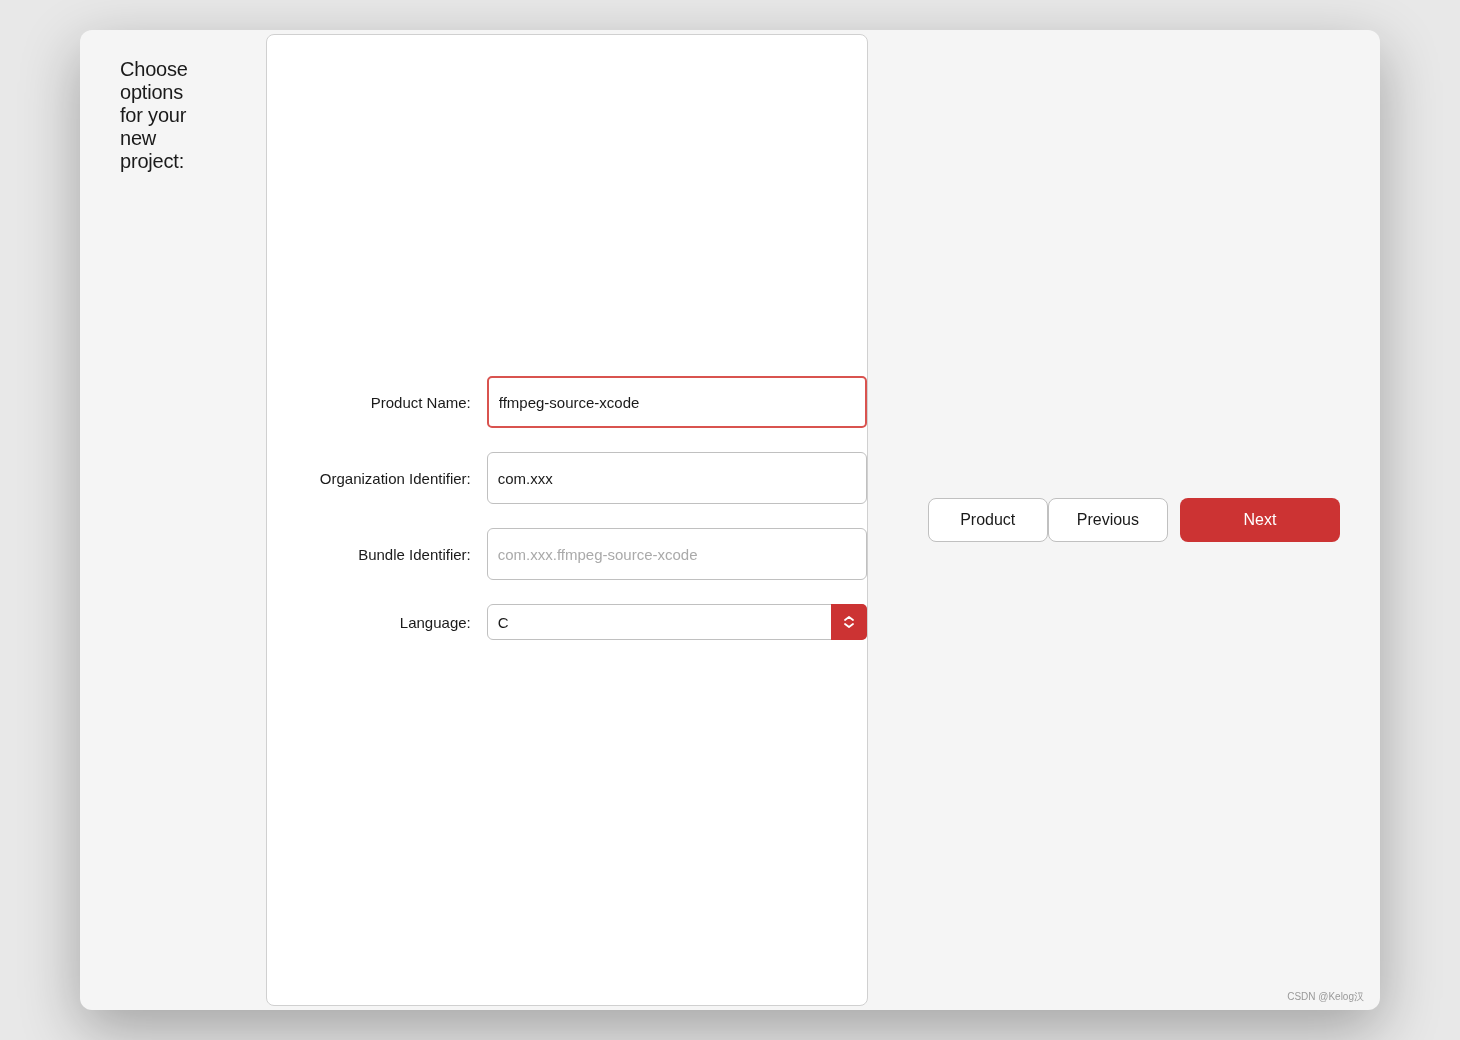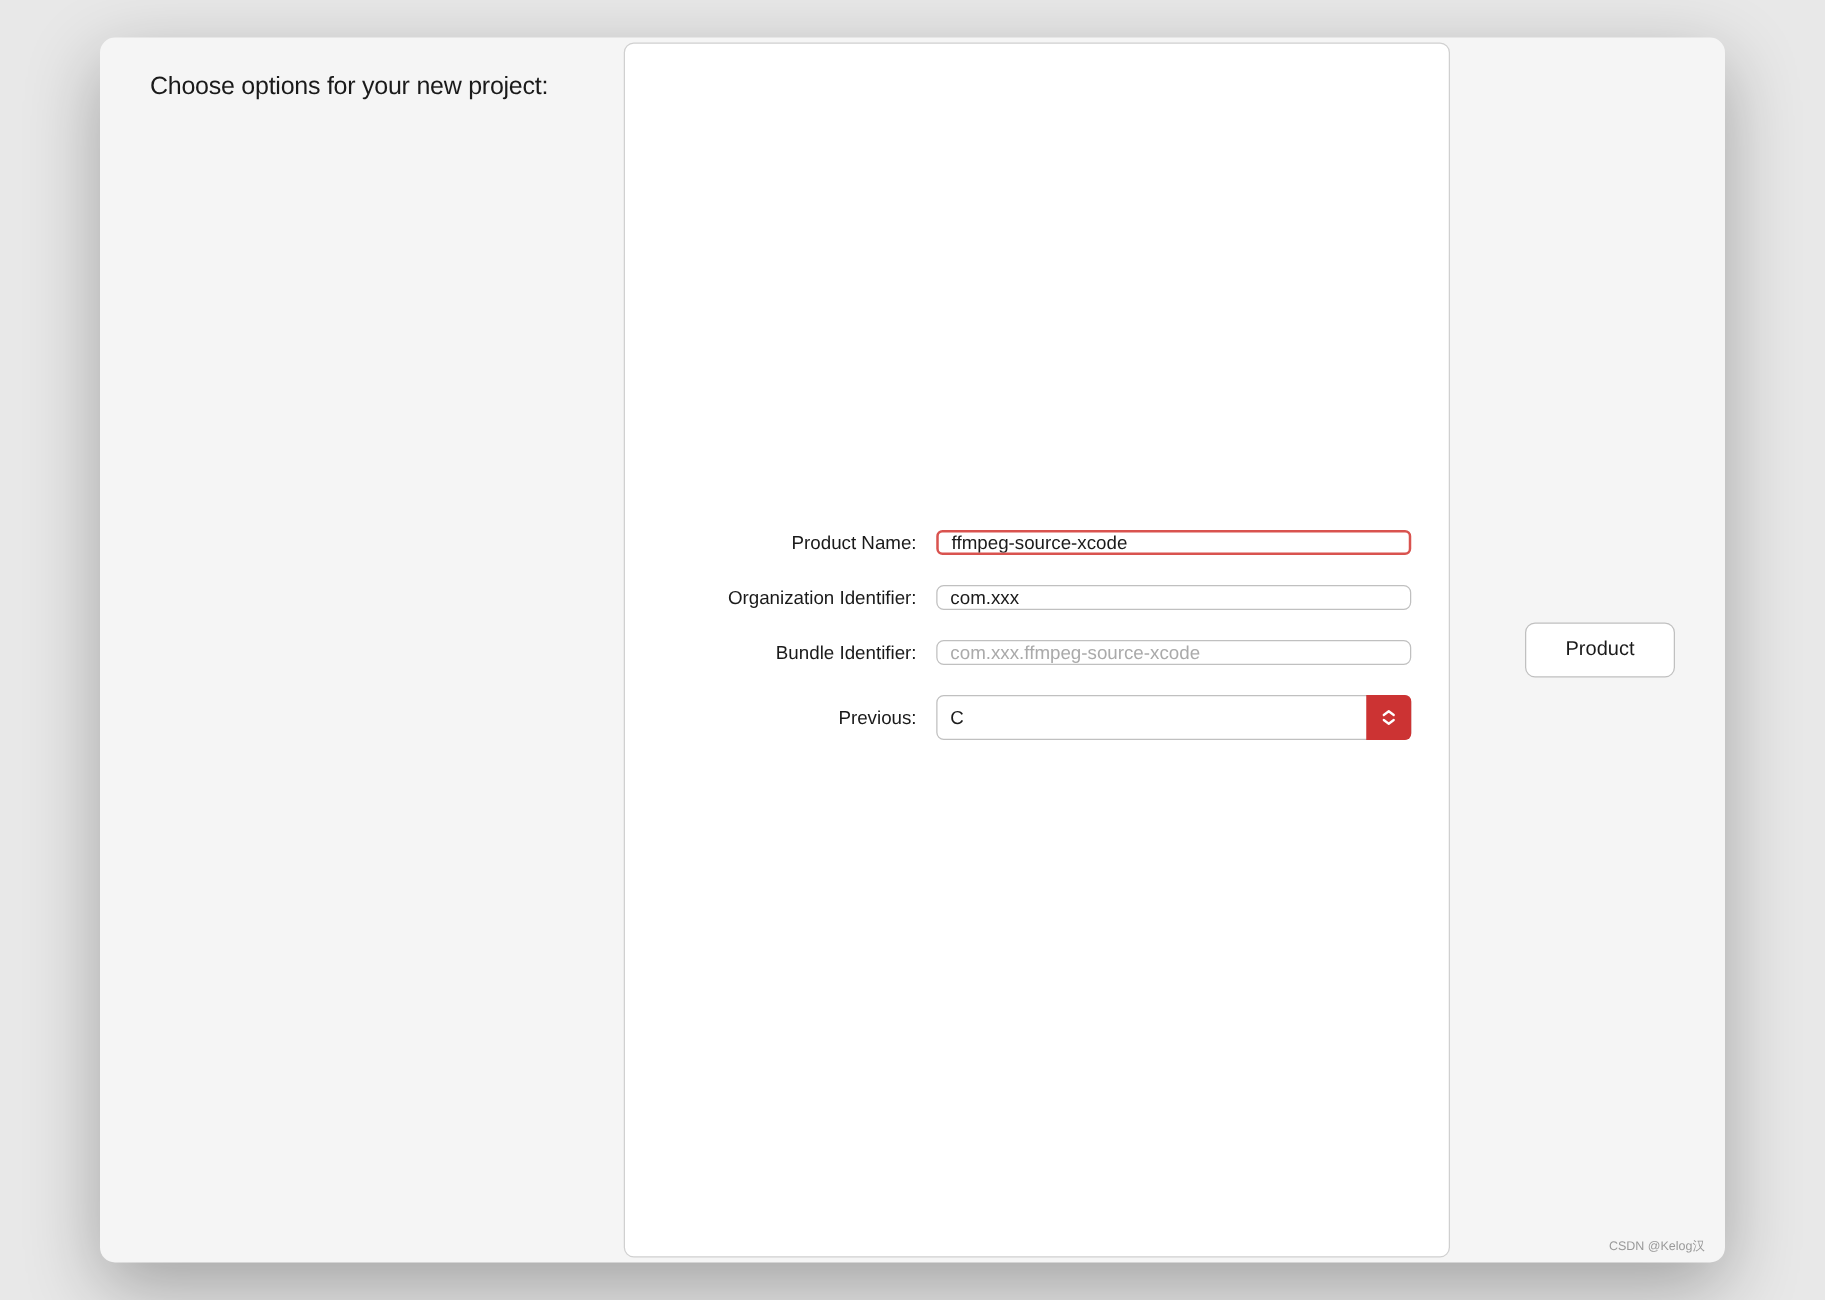--- a/index.html
+++ b/index.html
@@ -67,21 +67,21 @@
       font-weight: 400;
       color: #1a1a1a;
       text-align: right;
       width: 220px;
       padding-right: 16px;
       flex-shrink: 0;
     }
 
     .form-input {
       flex: 1;
-      height: 20px;
+      height: 52px;
       border: 1px solid #c0c0c0;
       border-radius: 6px;
       padding: 0 10px;
       font-size: 15px;
       font-family: -apple-system, BlinkMacSystemFont, 'SF Pro Text', 'Helvetica Neue', Arial, sans-serif;
       color: #1a1a1a;
       background: #ffffff;
       outline: none;
     }
 
@@ -210,38 +210,42 @@
         <label class="form-label">Organization Identifier:</label>
         <input type="text" class="form-input" value="com.xxx" style="">
       </div>
 
       <div class="form-row">
         <label class="form-label">Bundle Identifier:</label>
         <input type="text" class="form-input readonly" readonly="" value="com.xxx.ffmpeg-source-xcode" style="">
       </div>
 
       <div class="form-row">
-        <label class="form-label">Previous:</label>
+        <label class="form-label">Language:</label>
         <div class="select-wrapper">
           <select class="form-select">
             <option>C</option>
           </select>
           <div class="select-arrow">
             <svg width="14" height="14" viewBox="0 0 14 14" fill="none" xmlns="http://www.w3.org/2000/svg">
               <path d="M3 5L7 2L11 5" stroke="white" stroke-width="1.8" stroke-linecap="round" stroke-linejoin="round"></path>
               <path d="M3 9L7 12L11 9" stroke="white" stroke-width="1.8" stroke-linecap="round" stroke-linejoin="round"></path>
             </svg>
           </div>
         </div>
       </div>
 
     </div>
   </div>
 
   <div class="dialog-footer">
     <div class="footer-left">
       <button class="btn btn-secondary">Product</button>
     </div>
+    <div class="footer-right">
+      <button class="btn btn-secondary">Previous</button>
+      <button class="btn btn-primary">Next</button>
+    </div>
   </div>
 
   <div class="watermark">CSDN @Kelog汉</div>
 
 </div>
 
 </body></html>

